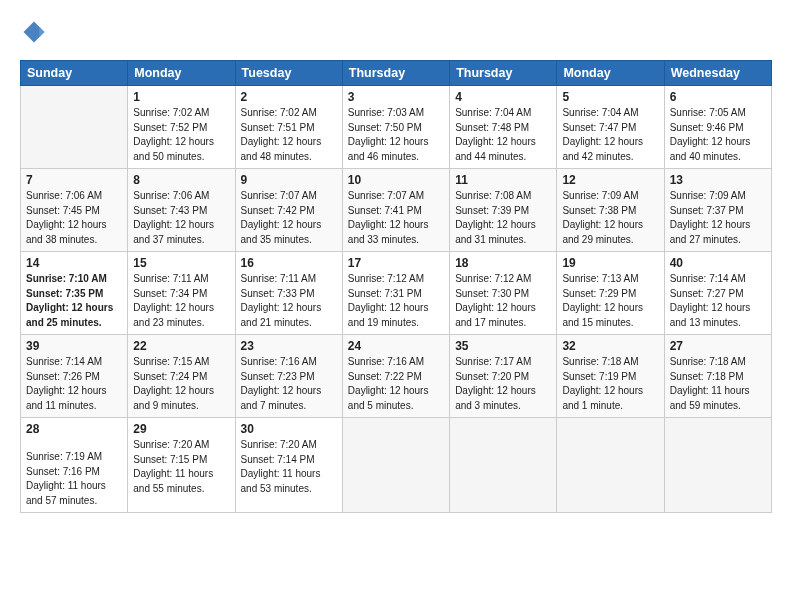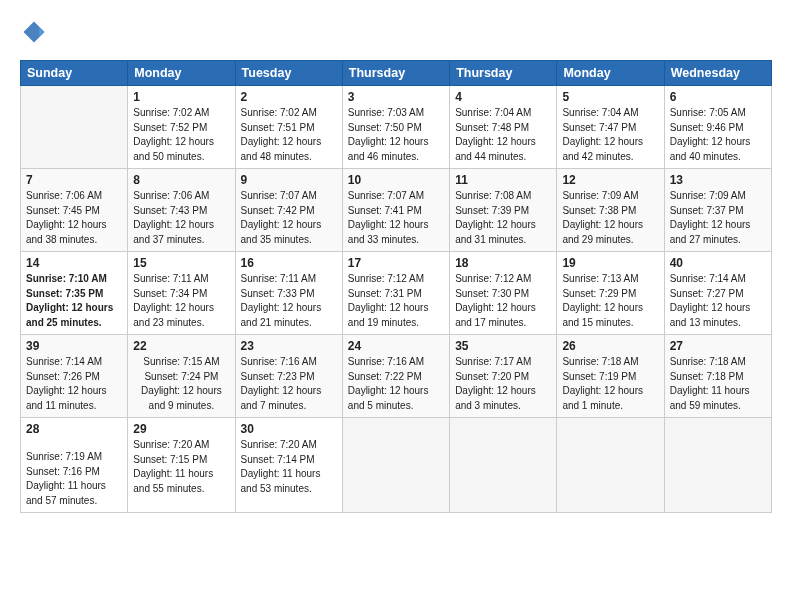--- a/index.html
+++ b/index.html
@@ -276,21 +276,21 @@
         <tr class="week-row-alt">
           <td>
             <div class="day-number">39</div>
             <div class="day-info" style="white-space: pre-line;">Sunrise: 7:14 AM
 Sunset: 7:26 PM
 Daylight: 12 hours
 and 11 minutes.</div>
           </td>
           <td>
             <div class="day-number">22</div>
-            <div class="day-info" style="white-space: pre-line; text-align: center;">Sunrise: 7:15 AM
+            <div class="day-info" style="white-space: pre-line;">Sunrise: 7:15 AM
 Sunset: 7:24 PM
 Daylight: 12 hours
 and 9 minutes.</div>
           </td>
           <td>
             <div class="day-number">23</div>
             <div class="day-info" style="white-space: pre-line;">Sunrise: 7:16 AM
 Sunset: 7:23 PM
 Daylight: 12 hours
 and 7 minutes.</div>
@@ -303,21 +303,21 @@
 and 5 minutes.</div>
           </td>
           <td>
             <div class="day-number">35</div>
             <div class="day-info" style="white-space: pre-line;">Sunrise: 7:17 AM
 Sunset: 7:20 PM
 Daylight: 12 hours
 and 3 minutes.</div>
           </td>
           <td>
-            <div class="day-number">26</div>
+            <div class="day-number">32</div>
             <div class="day-info" style="white-space: pre-line;">Sunrise: 7:18 AM
 Sunset: 7:19 PM
 Daylight: 12 hours
 and 1 minute.</div>
           </td>
           <td>
             <div class="day-number">27</div>
             <div class="day-info" style="white-space: pre-line;">Sunrise: 7:18 AM
 Sunset: 7:18 PM
 Daylight: 11 hours

